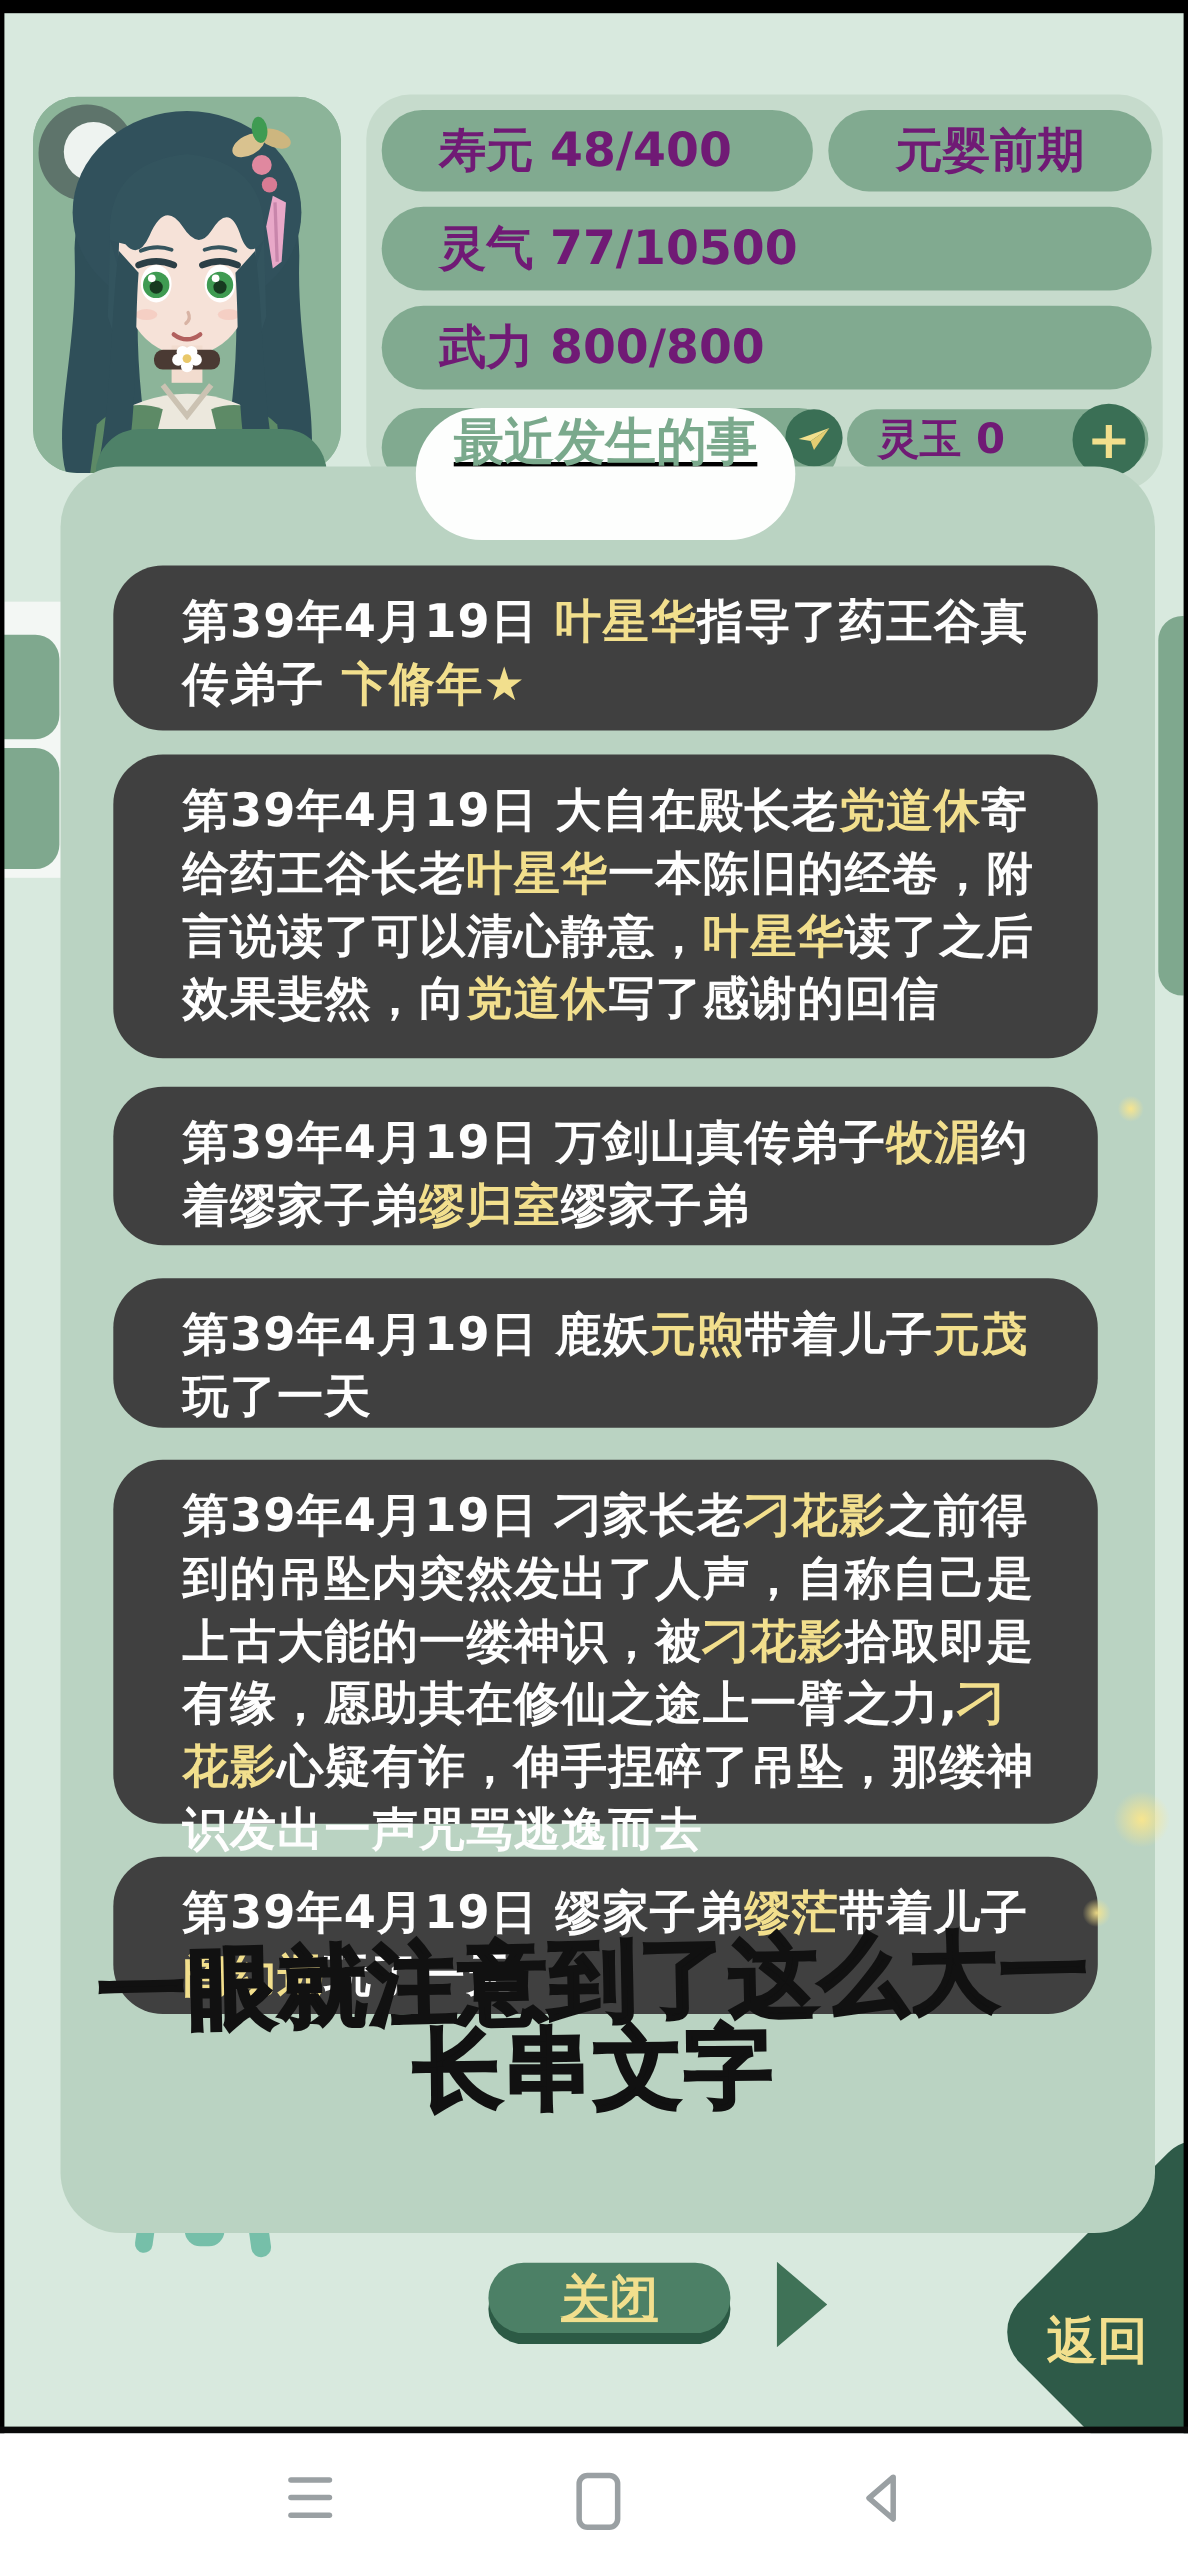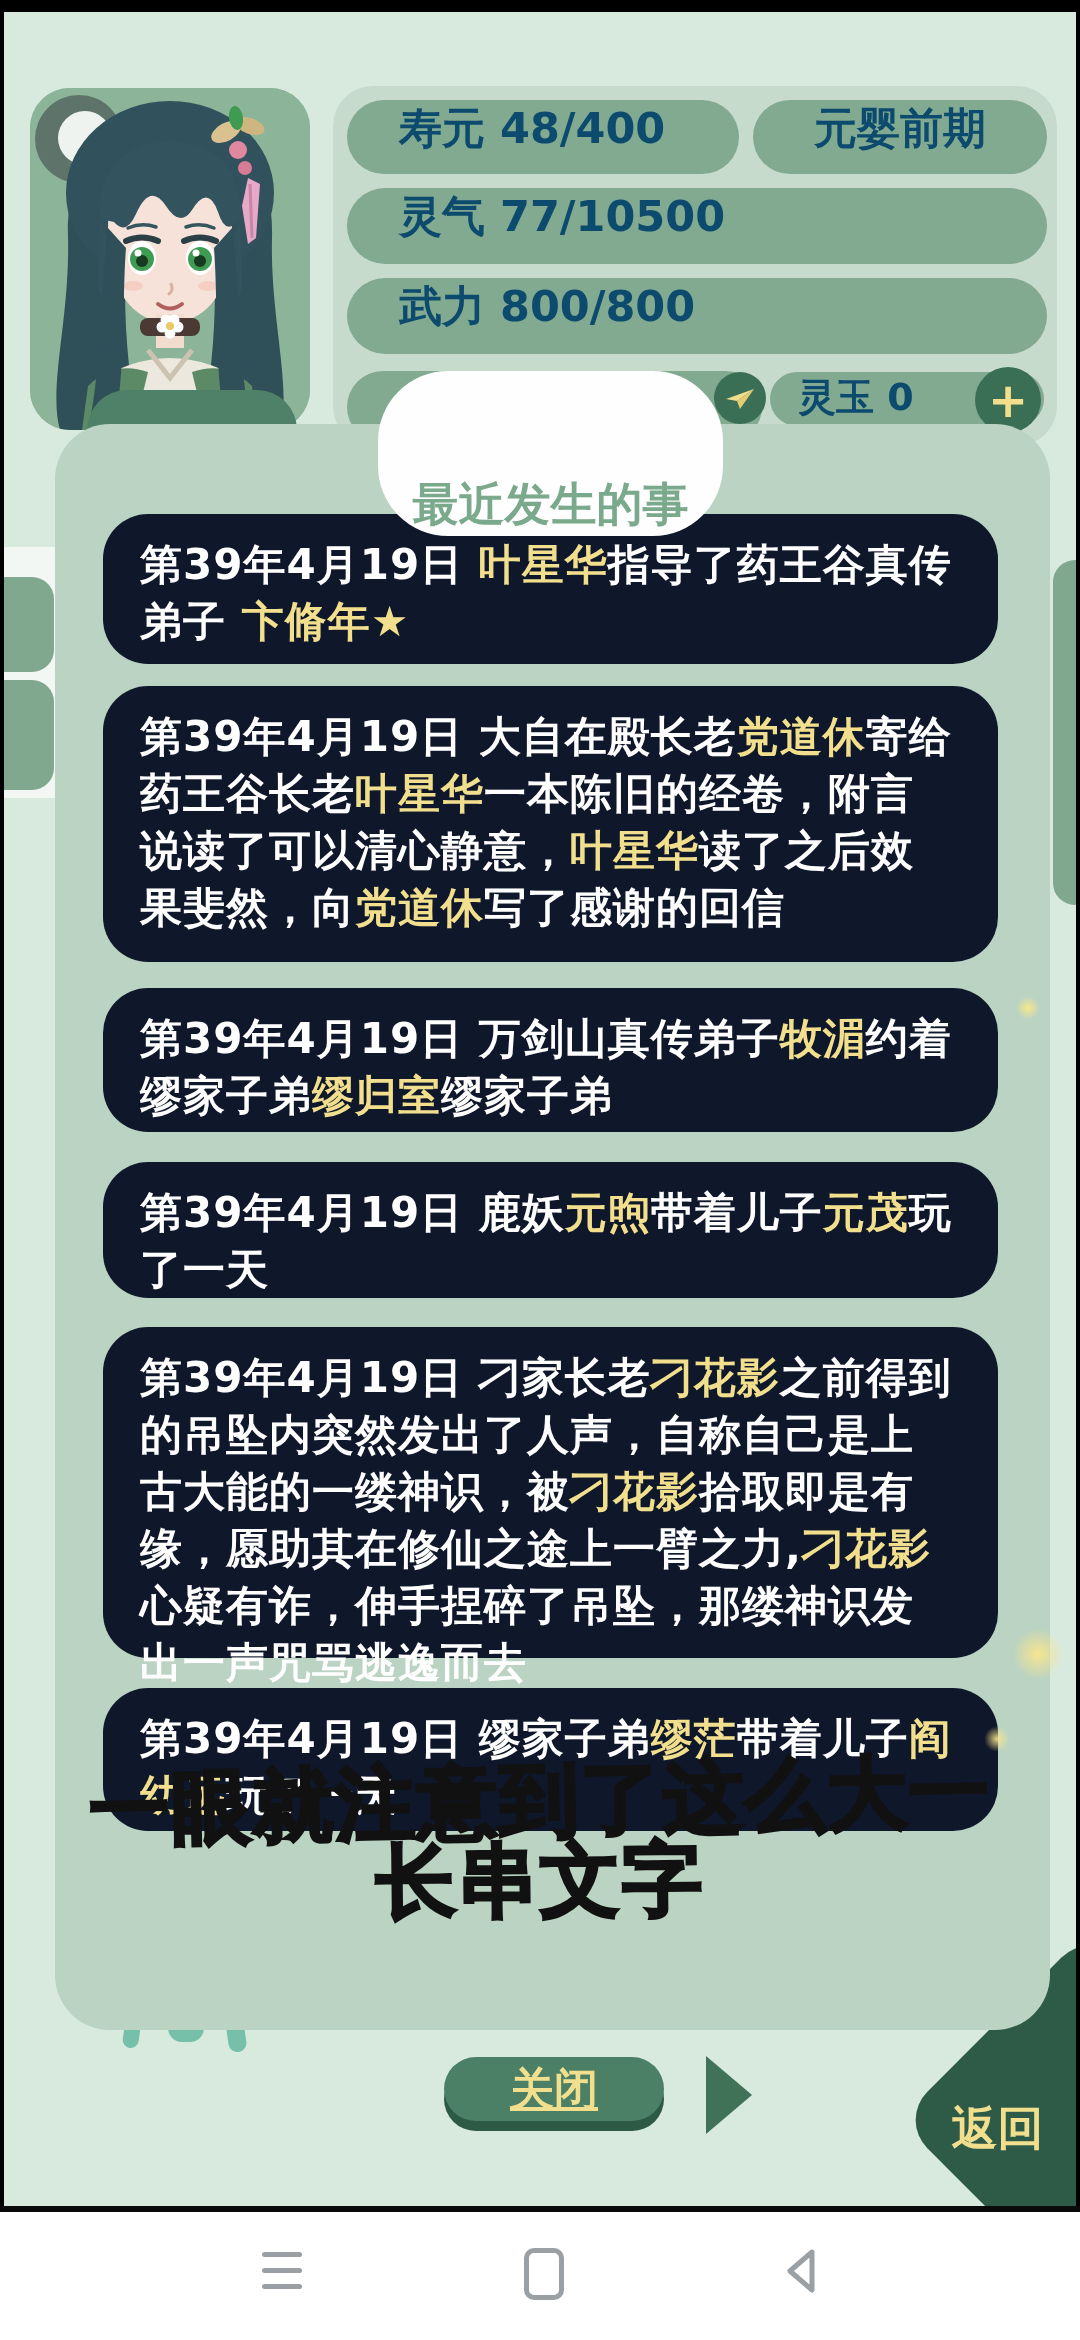--- a/index.html
+++ b/index.html
@@ -8,42 +8,42 @@
   .topbar{position:absolute;left:0;top:0;width:1080px;height:12px;background:#000;z-index:30;}
   .edge{position:absolute;top:0;width:4px;height:2212px;background:#000;z-index:30;}
   .edge.l{left:0}.edge.r{right:0}
   .bottomline{position:absolute;left:0;top:2206px;width:1080px;height:6px;background:#0a0a0a;z-index:30;}
 
   
   .avatar-card{position:absolute;left:30px;top:88px;width:280px;height:342px;border-radius:40px;overflow:hidden;background:#8cb49a;z-index:1;}
   .nameplate{position:absolute;left:87px;top:390px;width:210px;height:120px;border-radius:40px;background:#4e8168;box-shadow:0 8px 0 #2f5c49;z-index:2;display:flex;align-items:flex-start;justify-content:center;}
   .nameplate span{margin-top:28px;font-size:46px;font-weight:bold;color:#f2df8d;}
   .stats-backdrop{position:absolute;left:333px;top:86px;width:724px;height:360px;border-radius:40px;background:#c6dbcc;z-index:1;}
-  .pill{position:absolute;background:#81aa90;color:#0c4a6e;display:flex;align-items:flex-start;z-index:2;font-weight:bold;}
+  .pill{position:absolute;background:#81aa90;color:#701a75;display:flex;align-items:center;z-index:2;font-weight:bold;}
   .p-life{left:347px;top:100px;width:392px;height:74px;border-radius:37px;font-size:43px;padding-left:52px;box-sizing:border-box;}
   .p-realm{left:753px;top:100px;width:294px;height:74px;border-radius:37px;font-size:43px;justify-content:center;}
   .p-aura{left:347px;top:188px;width:700px;height:76px;border-radius:38px;font-size:43px;padding-left:52px;box-sizing:border-box;}
   .p-combat{left:347px;top:278px;width:700px;height:76px;border-radius:38px;font-size:43px;padding-left:52px;box-sizing:border-box;}
   .p-row4{left:347px;top:371px;width:415px;height:72px;border-radius:36px;}
   .bird-btn{position:absolute;left:714px;top:372px;width:52px;height:52px;border-radius:50%;background:#3a6f55;z-index:2;display:flex;align-items:center;justify-content:center;}
   .lingyu{left:770px;top:372px;width:274px;height:54px;border-radius:27px;font-size:38px;padding-left:28px;box-sizing:border-box;}
   .plus-btn{position:absolute;left:975px;top:367px;width:66px;height:66px;border-radius:50%;background:#3a6f55;z-index:3;display:flex;align-items:center;justify-content:center;color:#f2df8d;font-size:48px;font-weight:bold;}
   .left-white{position:absolute;left:4px;top:547px;width:52px;height:251px;background:#f3f7f4;z-index:1;}
   .ltab{position:absolute;left:0;width:54px;background:#7fa88e;border-radius:0 22px 22px 0;z-index:2;}
   .ltab.a{top:577px;height:95px;}
   .ltab.b{top:680px;height:110px;}
   .rband{position:absolute;left:1053px;top:560px;width:23px;height:345px;background:#7fa88e;border-radius:22px 0 0 22px;z-index:2;}
   .back-diamond{position:absolute;left:955px;top:1985px;width:270px;height:270px;background:#2e5a48;border-radius:40px;transform:rotate(45deg);z-index:3;}
   .back-label{position:absolute;left:930px;top:2098px;width:135px;text-align:center;color:#f2df8d;font-size:46px;font-weight:bold;z-index:6;}
 
   
   .modal{position:absolute;left:55px;top:424px;width:995px;height:1606px;border-radius:55px;background:#bad3c2;z-index:4;}
-  .title-pill{position:absolute;left:378px;top:371px;width:345px;height:165px;border-radius:70px;background:#fdfefd;z-index:7;display:flex;align-items:flex-end;justify-content:center;}
+  .title-pill{position:absolute;left:378px;top:371px;width:345px;height:120px;border-radius:70px;background:#fdfefd;z-index:7;display:flex;align-items:flex-start;justify-content:center;text-decoration:underline;}
   .title-pill span{color:#7aa98c;font-size:46px;font-weight:bold;}
-  .event-card{position:absolute;left:103px;width:895px;border-radius:45px;background:#0f172a;z-index:5;box-sizing:border-box;padding:22px 42px 0 37px;font-size:42px;line-height:57px;font-weight:bold;color:#fefefe;letter-spacing:1px;}
+  .event-card{position:absolute;left:103px;width:895px;border-radius:45px;background:#404040;z-index:5;box-sizing:border-box;padding:22px 42px 0 63px;font-size:42px;line-height:57px;font-weight:bold;color:#fefefe;letter-spacing:1px;}
   .event-card .hl{color:#f2df8d;}
   .c1{top:514px;height:150px;}
   .c2{top:686px;height:276px;}
   .c3{top:988px;height:144px;}
   .c4{top:1162px;height:136px;}
   .c5{top:1327px;height:331px;}
   .c6{top:1688px;height:143px;}
 
   .glow{position:absolute;border-radius:50%;z-index:7;pointer-events:none;}
   .g1{left:1016px;top:996px;width:24px;height:24px;background:radial-gradient(circle,rgba(250,230,140,.95),rgba(250,230,140,0) 70%);}

